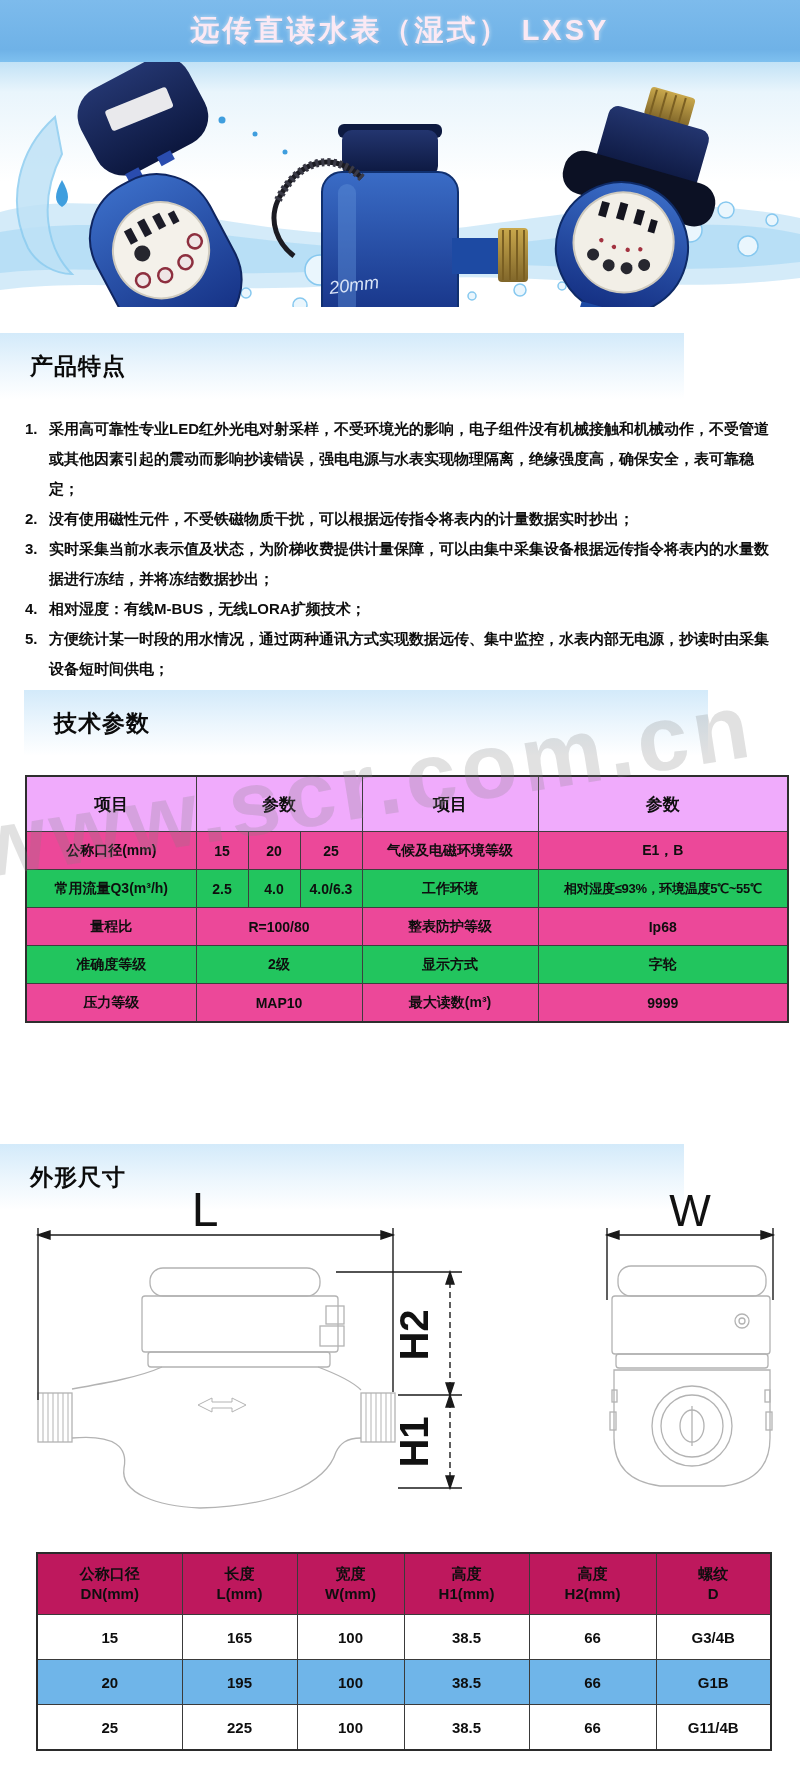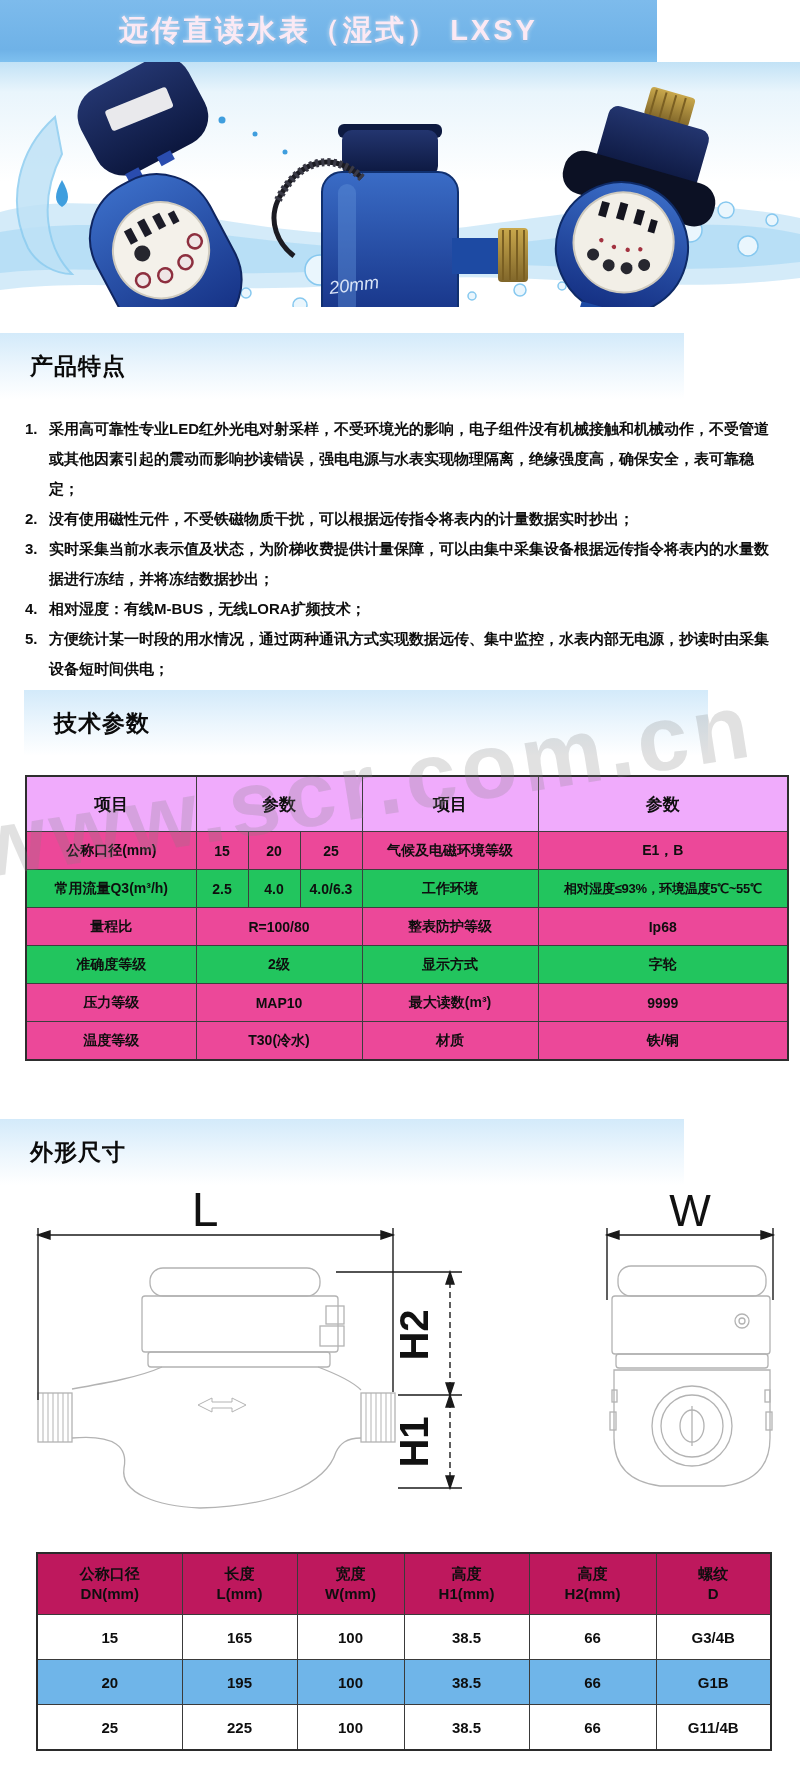--- a/index.html
+++ b/index.html
@@ -2,21 +2,21 @@
 <html><head>
 <meta charset="utf-8">
 <style>
   html,body{margin:0;padding:0;}
   body{
     width:800px;height:1792px;position:relative;overflow:hidden;
     background:#ffffff;font-family:"Liberation Sans",sans-serif;color:#111;
   }
   
   .title-bar{
-    position:absolute;top:0;left:0;width:657px;height:62px;
+    position:absolute;top:0;left:0;width:800px;height:62px;
     background:linear-gradient(180deg,#7dbbec 0%,#6fb2e7 80%,#7ec0ef 100%);
     display:flex;align-items:center;justify-content:center;
   }
   .title-bar h1{
     margin:0;font-size:29px;font-weight:700;letter-spacing:3px;
     color:#fbe9f4;text-shadow:0 0 4px rgba(255,255,255,.65),0 1px 1px rgba(90,140,190,.5);
   }
   
   .banner{
     position:absolute;top:62px;left:0;width:800px;height:245px;
@@ -25,21 +25,21 @@
   .banner svg{position:absolute;top:0;left:0;}
   
   .band{
     position:absolute;left:0;width:684px;height:66px;
     background:linear-gradient(180deg,#d3eafa 0%,#ecf6fd 52%,#ffffff 100%);
     display:flex;align-items:center;
   }
   .band h2{margin:0 0 0 30px;font-size:23px;font-weight:700;color:#0b0b0b;letter-spacing:1px;}
   .band-features{top:333px;}
   .band-tech{top:690px;margin-left:24px;}
-  .band-dims{top:1119px;}
+  .band-dims{top:1144px;}
   
   .features-list{position:absolute;top:414px;left:25px;width:754px;}
   .feat{display:flex;font-size:15px;font-weight:700;line-height:30px;color:#0d0d0d;}
   .feat .n{flex:none;width:24px;}
   .feat .t{flex:1;}
   
   table{border-collapse:collapse;table-layout:fixed;}
   .tech-table{position:absolute;top:775px;left:25px;width:762px;border:2px solid #2e2e2e;}
   .tech-table th,.tech-table td{
     border:1px solid #3e3e3e;text-align:center;vertical-align:middle;
@@ -280,26 +280,20 @@
     <td>准确度等级</td>
     <td colspan="3">2级</td>
     <td>显示方式</td>
     <td>字轮</td>
   </tr>
   <tr>
     <td>压力等级</td>
     <td colspan="3">MAP10</td>
     <td>最大读数(m³)</td>
     <td>9999</td>
-  </tr>
-  <tr>
-    <td>温度等级</td>
-    <td colspan="3">T30(冷水)</td>
-    <td>材质</td>
-    <td>铁/铜</td>
   </tr>
 </tbody>
   </table>
 
 <section class="band band-dims">
   <h2>外形尺寸</h2>
 </section>
 
 <div class="drawings">
   <svg width="800" height="360" viewBox="0 0 800 360">

